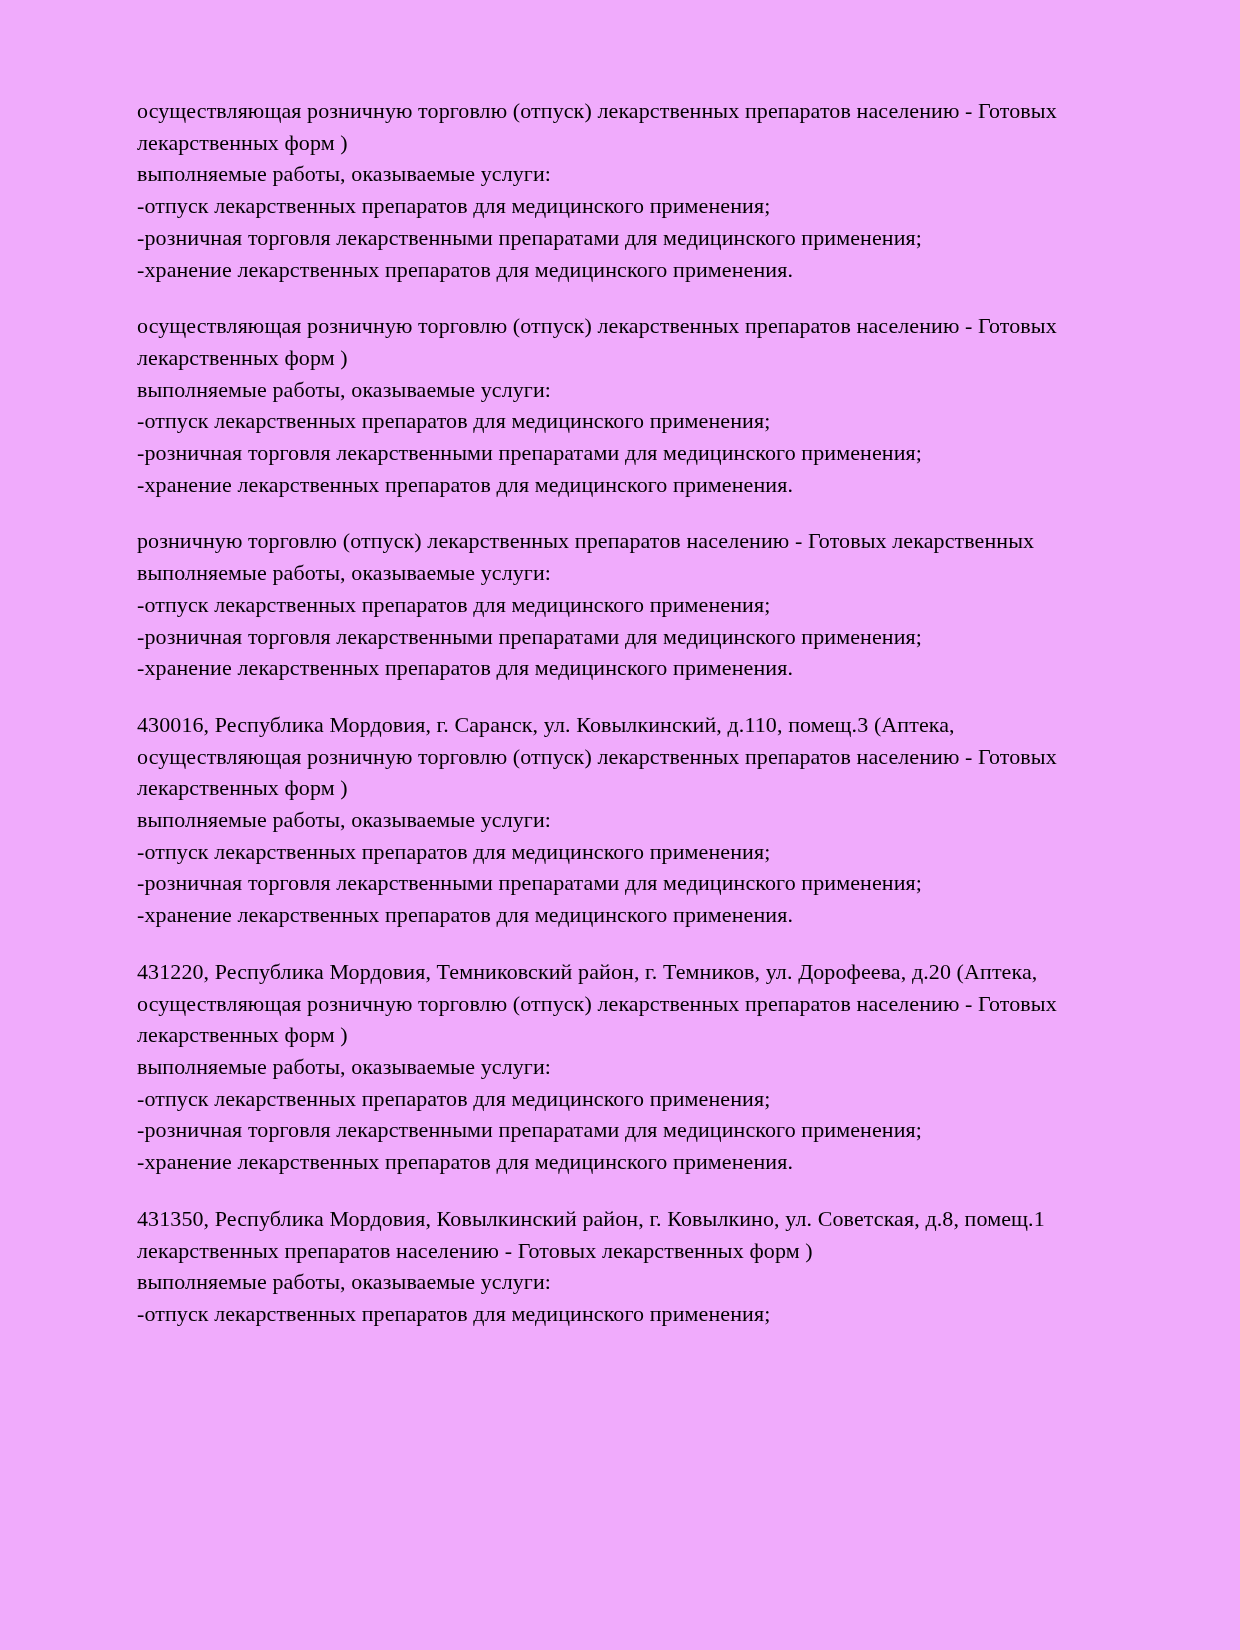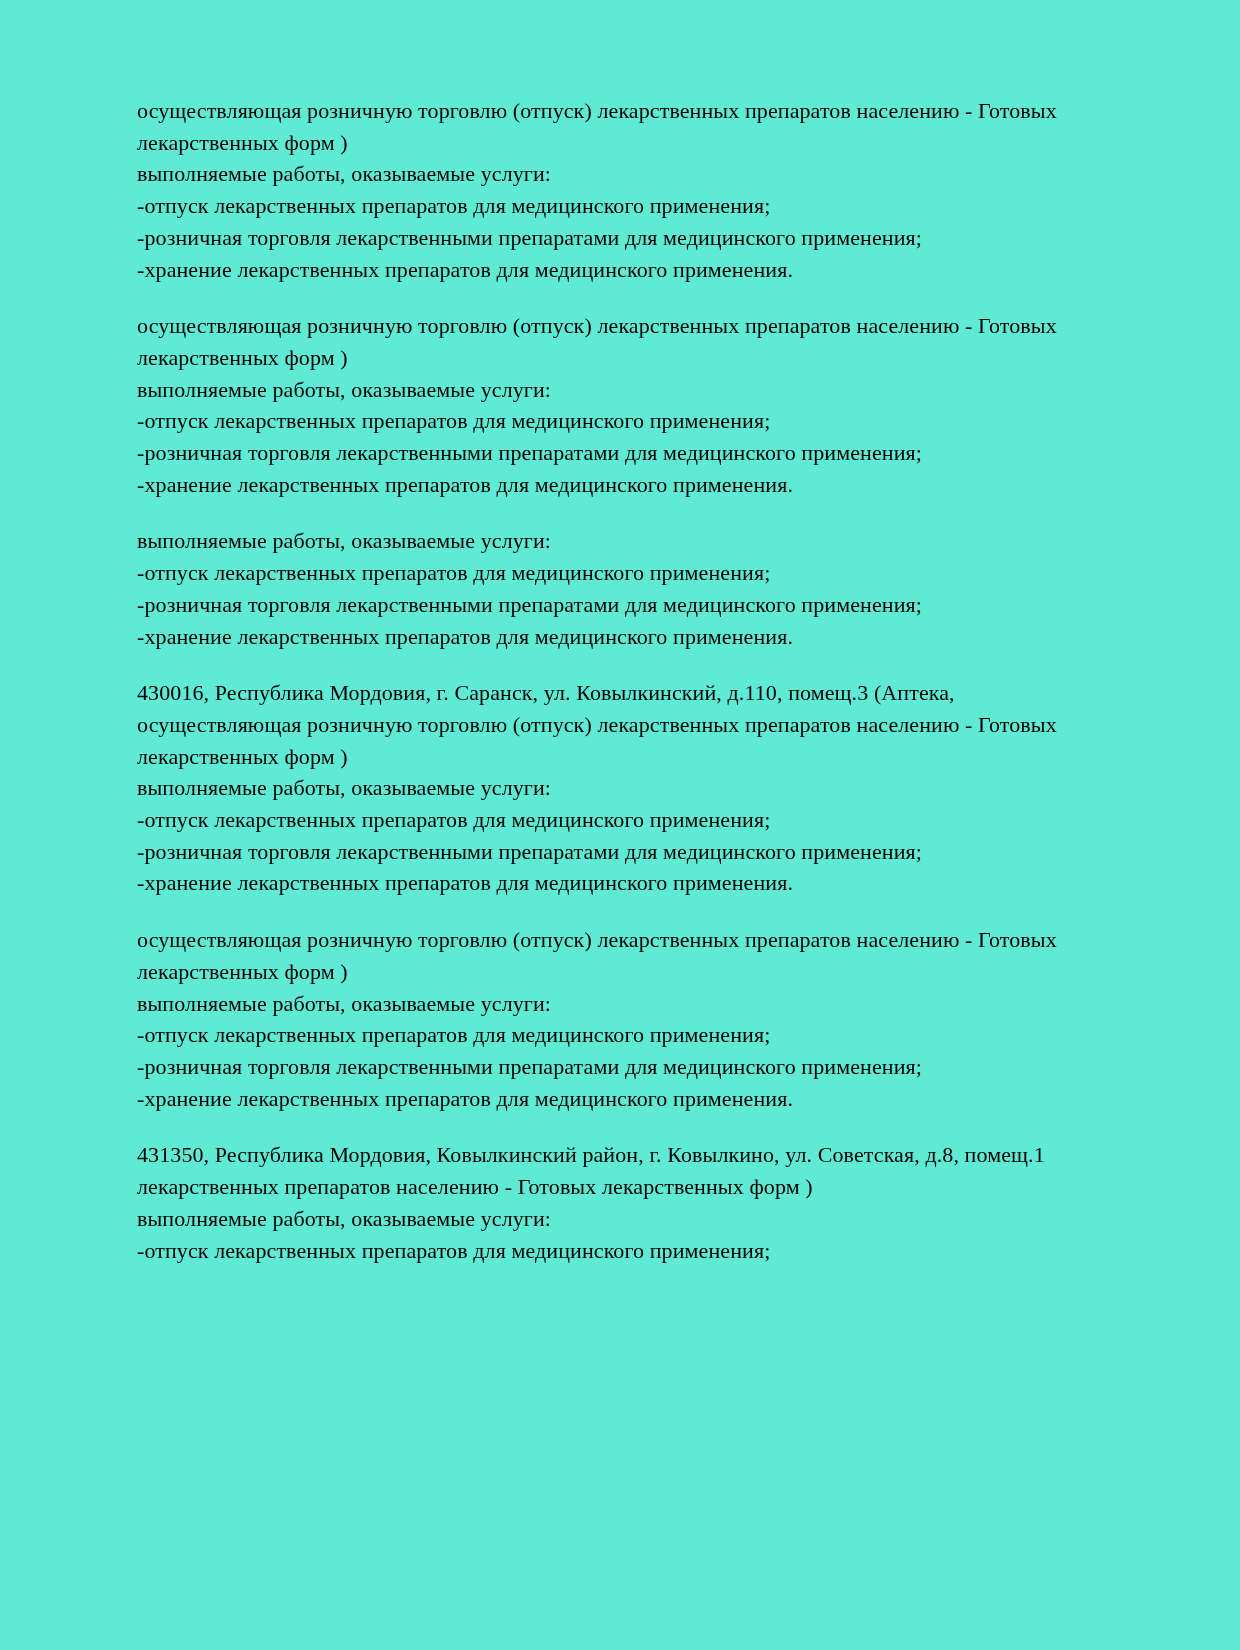--- a/index.html
+++ b/index.html
@@ -4,21 +4,21 @@
 <style>
   html, body {
     margin: 0;
     padding: 0;
     background: #ffffff;
   }
   .page {
     position: relative;
     width: 1240px;
     height: 1650px;
-    background: #5eead4;
+    background: #f0abfc;
     overflow: hidden;
   }
   .doc-content {
     position: absolute;
     left: 137px;
     top: 95px;
     width: 1060px;
     color: #000000;
     font-family: "Liberation Serif", "DejaVu Serif", serif;
     font-size: 22px;
@@ -49,35 +49,37 @@
       </div>
       <div class="entry-block">
         <div class="doc-line">осуществляющая розничную торговлю (отпуск) лекарственных препаратов населению - Готовых</div>
         <div class="doc-line">лекарственных форм )</div>
         <div class="doc-line">выполняемые работы, оказываемые услуги:</div>
         <div class="doc-line">-отпуск лекарственных препаратов для медицинского применения;</div>
         <div class="doc-line">-розничная торговля лекарственными препаратами для медицинского применения;</div>
         <div class="doc-line">-хранение лекарственных препаратов для медицинского применения.</div>
       </div>
       <div class="entry-block">
+        <div class="doc-line">розничную торговлю (отпуск) лекарственных препаратов населению - Готовых лекарственных</div>
         <div class="doc-line">выполняемые работы, оказываемые услуги:</div>
         <div class="doc-line">-отпуск лекарственных препаратов для медицинского применения;</div>
         <div class="doc-line">-розничная торговля лекарственными препаратами для медицинского применения;</div>
         <div class="doc-line">-хранение лекарственных препаратов для медицинского применения.</div>
       </div>
       <div class="entry-block">
         <div class="doc-line">430016, Республика Мордовия, г. Саранск, ул. Ковылкинский, д.110, помещ.3 (Аптека,</div>
         <div class="doc-line">осуществляющая розничную торговлю (отпуск) лекарственных препаратов населению - Готовых</div>
         <div class="doc-line">лекарственных форм )</div>
         <div class="doc-line">выполняемые работы, оказываемые услуги:</div>
         <div class="doc-line">-отпуск лекарственных препаратов для медицинского применения;</div>
         <div class="doc-line">-розничная торговля лекарственными препаратами для медицинского применения;</div>
         <div class="doc-line">-хранение лекарственных препаратов для медицинского применения.</div>
       </div>
       <div class="entry-block">
+        <div class="doc-line">431220, Республика Мордовия, Темниковский район, г. Темников, ул. Дорофеева, д.20 (Аптека,</div>
         <div class="doc-line">осуществляющая розничную торговлю (отпуск) лекарственных препаратов населению - Готовых</div>
         <div class="doc-line">лекарственных форм )</div>
         <div class="doc-line">выполняемые работы, оказываемые услуги:</div>
         <div class="doc-line">-отпуск лекарственных препаратов для медицинского применения;</div>
         <div class="doc-line">-розничная торговля лекарственными препаратами для медицинского применения;</div>
         <div class="doc-line">-хранение лекарственных препаратов для медицинского применения.</div>
       </div>
       <div class="entry-block">
         <div class="doc-line">431350, Республика Мордовия, Ковылкинский район, г. Ковылкино, ул. Советская, д.8, помещ.1</div>
         <div class="doc-line">лекарственных препаратов населению - Готовых лекарственных форм )</div>

